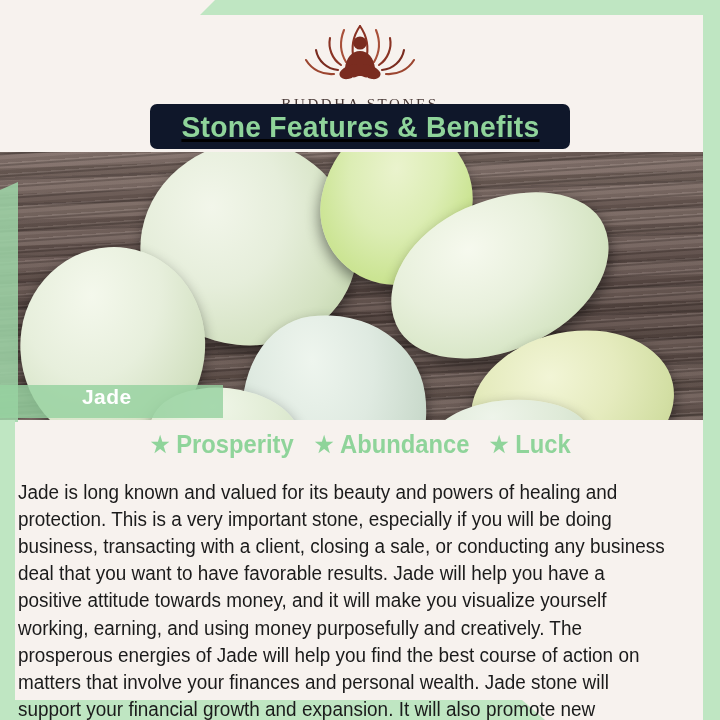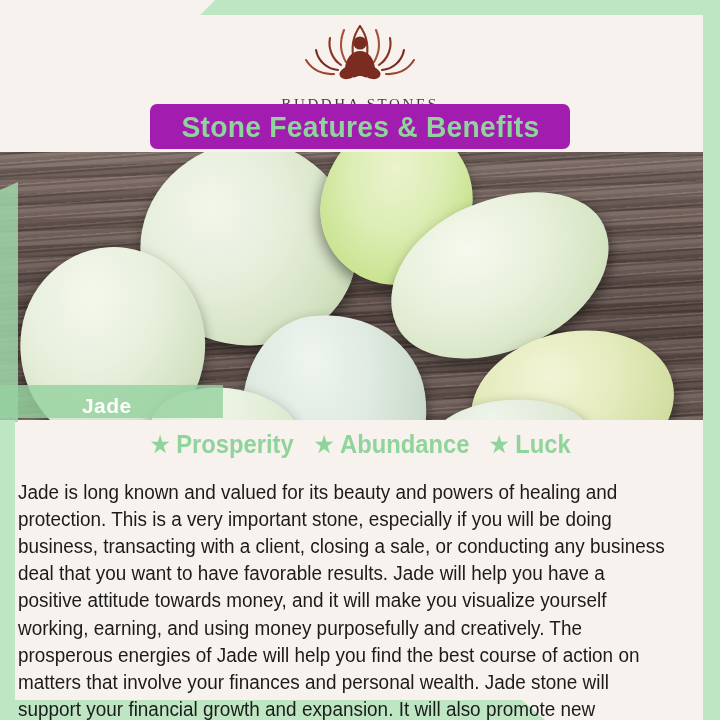--- a/index.html
+++ b/index.html
@@ -83,26 +83,27 @@
     color: #4a3b38;
   }
 
   
   .title-banner {
     position: absolute;
     top: 104px;
     left: 150px;
     width: 420px;
     height: 45px;
-    background: #a21caf;
+    background: #0f172a;
     border-radius: 7px;
     display: flex;
     align-items: center;
     justify-content: center;
     z-index: 5;
+    text-decoration: underline;
   }
   .title-text {
     font-family: "Liberation Sans Narrow", "Liberation Sans", sans-serif;
     font-weight: bold;
     font-size: 30px;
     color: #8fd49a;
     letter-spacing: .3px;
     transform: scaleX(.94);
     white-space: nowrap;
   }
@@ -171,21 +172,21 @@
 
   
   .jade-band {
     position: absolute;
     left: 0;
     top: 385px;
     width: 223px;
     height: 33px;
     background: rgba(150, 210, 160, .82);
     display: flex;
-    align-items: flex-end;
+    align-items: flex-start;
     z-index: 6;
   }
   .jade-label {
     margin-left: 82px;
     color: #ffffff;
     font-weight: bold;
     font-size: 21px;
     letter-spacing: .4px;
   }
 

